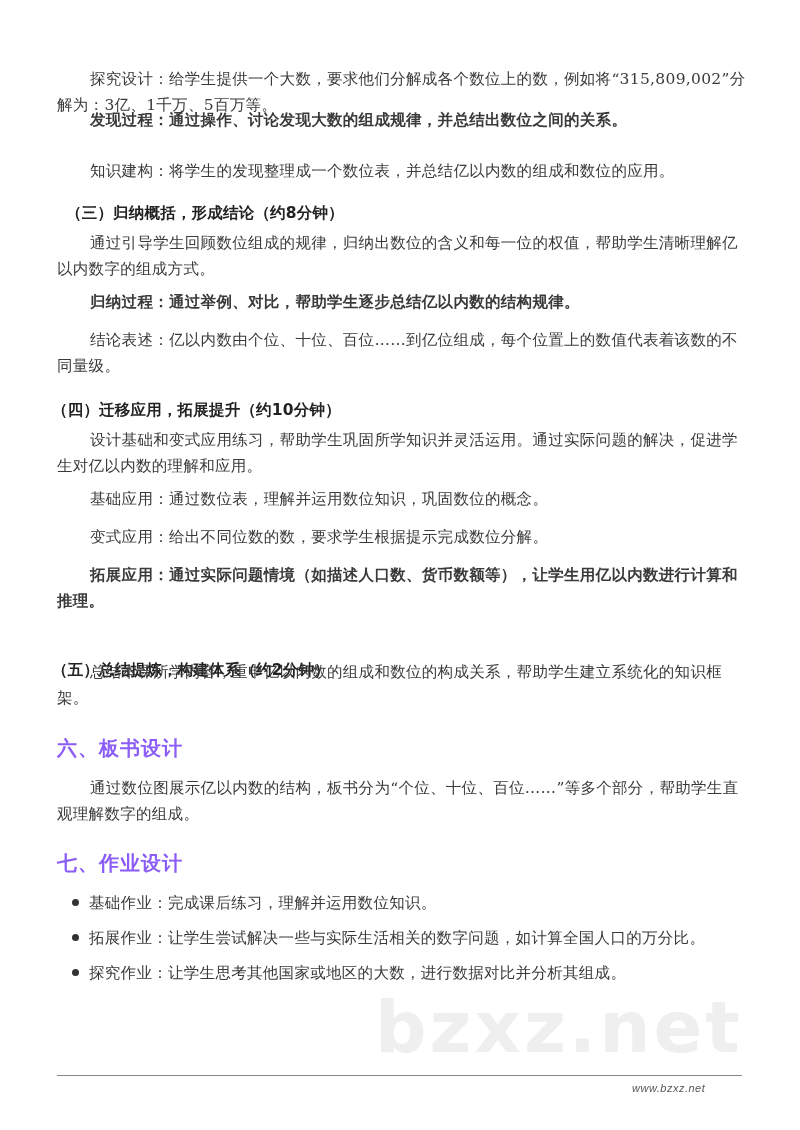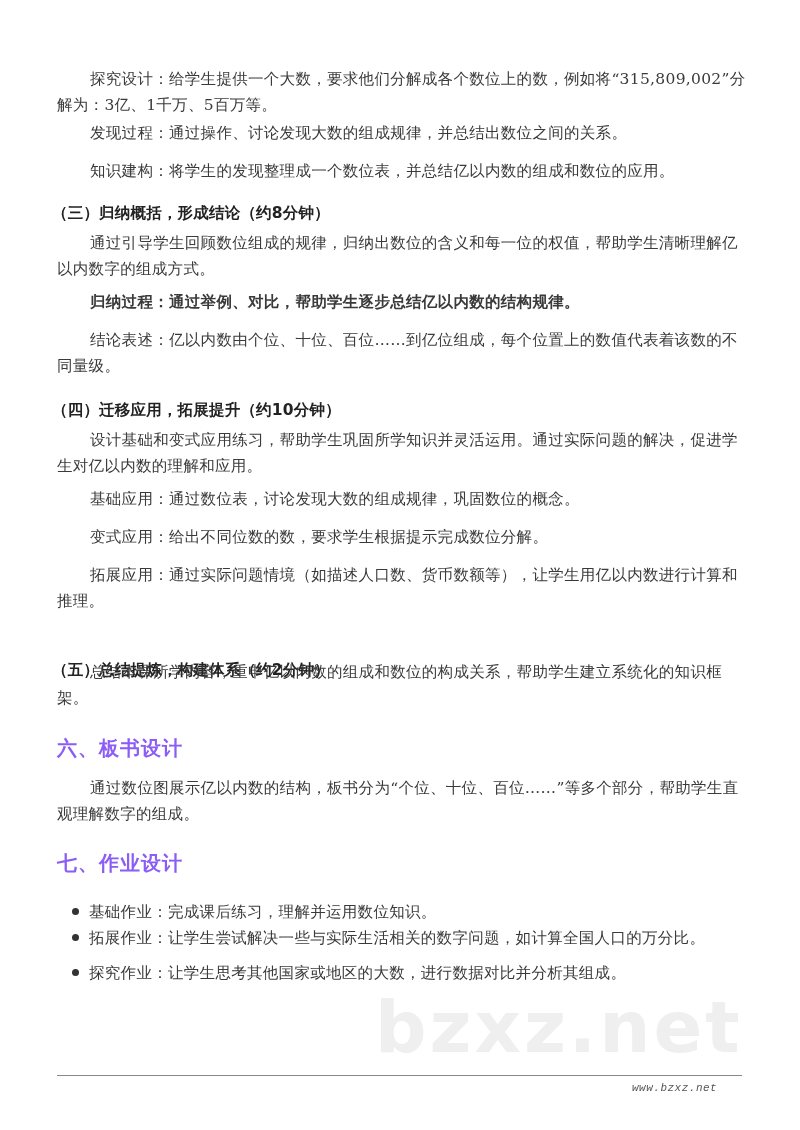--- a/index.html
+++ b/index.html
@@ -11,49 +11,49 @@
   .h3 { position: absolute; left: 52px; font-size: 15.5px; font-weight: bold; color: #222222;
         font-family: "DejaVu Sans", "Liberation Sans", sans-serif; letter-spacing: 0.2px; }
   .h2 { position: absolute; left: 57px; font-size: 20px; font-weight: bold; color: #8b5cf6;
         font-family: Liberation Sans, sans-serif; letter-spacing: 1px; }
   .bullet { position: absolute; left: 72px; width: 690px; font-size: 15.5px; line-height: 26px; color: #3a3a3a; letter-spacing: 0.3px; }
   .bullet .dot { display: inline-block; width: 7px; height: 7px; border-radius: 50%; background: #333; margin-right: 10px; vertical-align: middle; position: relative; top: -2px; }
   .watermark { position: absolute; left: 375px; top: 985px; font-family: "DejaVu Sans", "Liberation Sans", sans-serif;
                font-size: 72px; font-weight: bold; color: #efefef; letter-spacing: 3px; }
   .footer-rule { position: absolute; left: 57px; top: 1075px; width: 685px; height: 1px; background: #888888; }
   .footer-url { position: absolute; left: 632px; top: 1082px; font-size: 11px; font-style: italic; color: #555555;
-                font-family: Liberation Mono, monospace; letter-spacing: 0.5px; }
+                font-family: Liberation Sans, sans-serif; letter-spacing: 0.5px; }
 </style>
 </head>
 <body>
 
 <div class="page">
 
   <div class="p" style="top:66px;"><span class="ind"></span><span>探究设计：给学生提供一个大数，要求他们分解成各个数位上的数，例如将“315,809,002”分解为：3亿、1千万、5百万等。</span></div>
-  <div class="p" style="top:120px;"><span class="ind"></span><span>发现过程：通过操作、讨论发现大数的组成规律，并总结出数位之间的关系。</span></div>
+  <div class="p" style="top:107px;font-weight:bold;"><span class="ind"></span><span>发现过程：通过操作、讨论发现大数的组成规律，并总结出数位之间的关系。</span></div>
   <div class="p" style="top:158px;"><span class="ind"></span><span>知识建构：将学生的发现整理成一个数位表，并总结亿以内数的组成和数位的应用。</span></div>
 
-  <div class="h3" style="top:203px;">（三）归纳概括，形成结论（约8分钟）</div>
+  <div class="h3" style="top:203px;margin-left:14px;">（三）归纳概括，形成结论（约8分钟）</div>
   <div class="p" style="top:230px;"><span class="ind"></span><span>通过引导学生回顾数位组成的规律，归纳出数位的含义和每一位的权值，帮助学生清晰理解亿以内数字的组成方式。</span></div>
   <div class="p" style="top:289px;font-weight:bold;"><span class="ind"></span><span>归纳过程：通过举例、对比，帮助学生逐步总结亿以内数的结构规律。</span></div>
   <div class="p" style="top:327px;"><span class="ind"></span><span>结论表述：亿以内数由个位、十位、百位……到亿位组成，每个位置上的数值代表着该数的不同量级。</span></div>
 
   <div class="h3" style="top:400px;">（四）迁移应用，拓展提升（约10分钟）</div>
   <div class="p" style="top:427px;"><span class="ind"></span><span>设计基础和变式应用练习，帮助学生巩固所学知识并灵活运用。通过实际问题的解决，促进学生对亿以内数的理解和应用。</span></div>
-  <div class="p" style="top:486px;"><span class="ind"></span><span>基础应用：通过数位表，讨论发现大数的组成规律，巩固数位的概念。</span></div>
+  <div class="p" style="top:486px;"><span class="ind"></span><span>基础应用：通过数位表，理解并运用数位知识，巩固数位的概念。</span></div>
   <div class="p" style="top:524px;font-family:Liberation Serif, serif;"><span class="ind"></span><span>变式应用：给出不同位数的数，要求学生根据提示完成数位分解。</span></div>
-  <div class="p" style="top:562px;"><span class="ind"></span><span>拓展应用：通过实际问题情境（如描述人口数、货币数额等），让学生用亿以内数进行计算和推理。</span></div>
+  <div class="p" style="top:562px;font-weight:bold;"><span class="ind"></span><span>拓展应用：通过实际问题情境（如描述人口数、货币数额等），让学生用亿以内数进行计算和推理。</span></div>
 
   <div class="h3" style="top:632px;margin-top:28px;">（五）总结提炼，构建体系（约2分钟）</div>
   <div class="p" style="top:659px;"><span class="ind"></span><span>总结本课所学内容，重申亿以内数的组成和数位的构成关系，帮助学生建立系统化的知识框架。</span></div>
 
   <div class="h2" style="top:735px;">六、板书设计</div>
   <div class="p" style="top:775px;"><span class="ind"></span><span>通过数位图展示亿以内数的结构，板书分为“个位、十位、百位……”等多个部分，帮助学生直观理解数字的组成。</span></div>
 
   <div class="h2" style="top:850px;">七、作业设计</div>
-  <div class="bullet" style="top:890px;margin-top:9px;"><span class="dot"></span><span>基础作业：完成课后练习，理解并运用数位知识。</span></div>
+  <div class="bullet" style="top:890px;"><span class="dot"></span><span>基础作业：完成课后练习，理解并运用数位知识。</span></div>
   <div class="bullet" style="top:925px;"><span class="dot"></span><span>拓展作业：让学生尝试解决一些与实际生活相关的数字问题，如计算全国人口的万分比。</span></div>
   <div class="bullet" style="top:960px;"><span class="dot"></span><span>探究作业：让学生思考其他国家或地区的大数，进行数据对比并分析其组成。</span></div>
 
   <div class="watermark">bzxz.net</div>
   <div class="footer-rule"></div>
   <div class="footer-url">www.bzxz.net</div>
 </div>
 
 </body></html>

